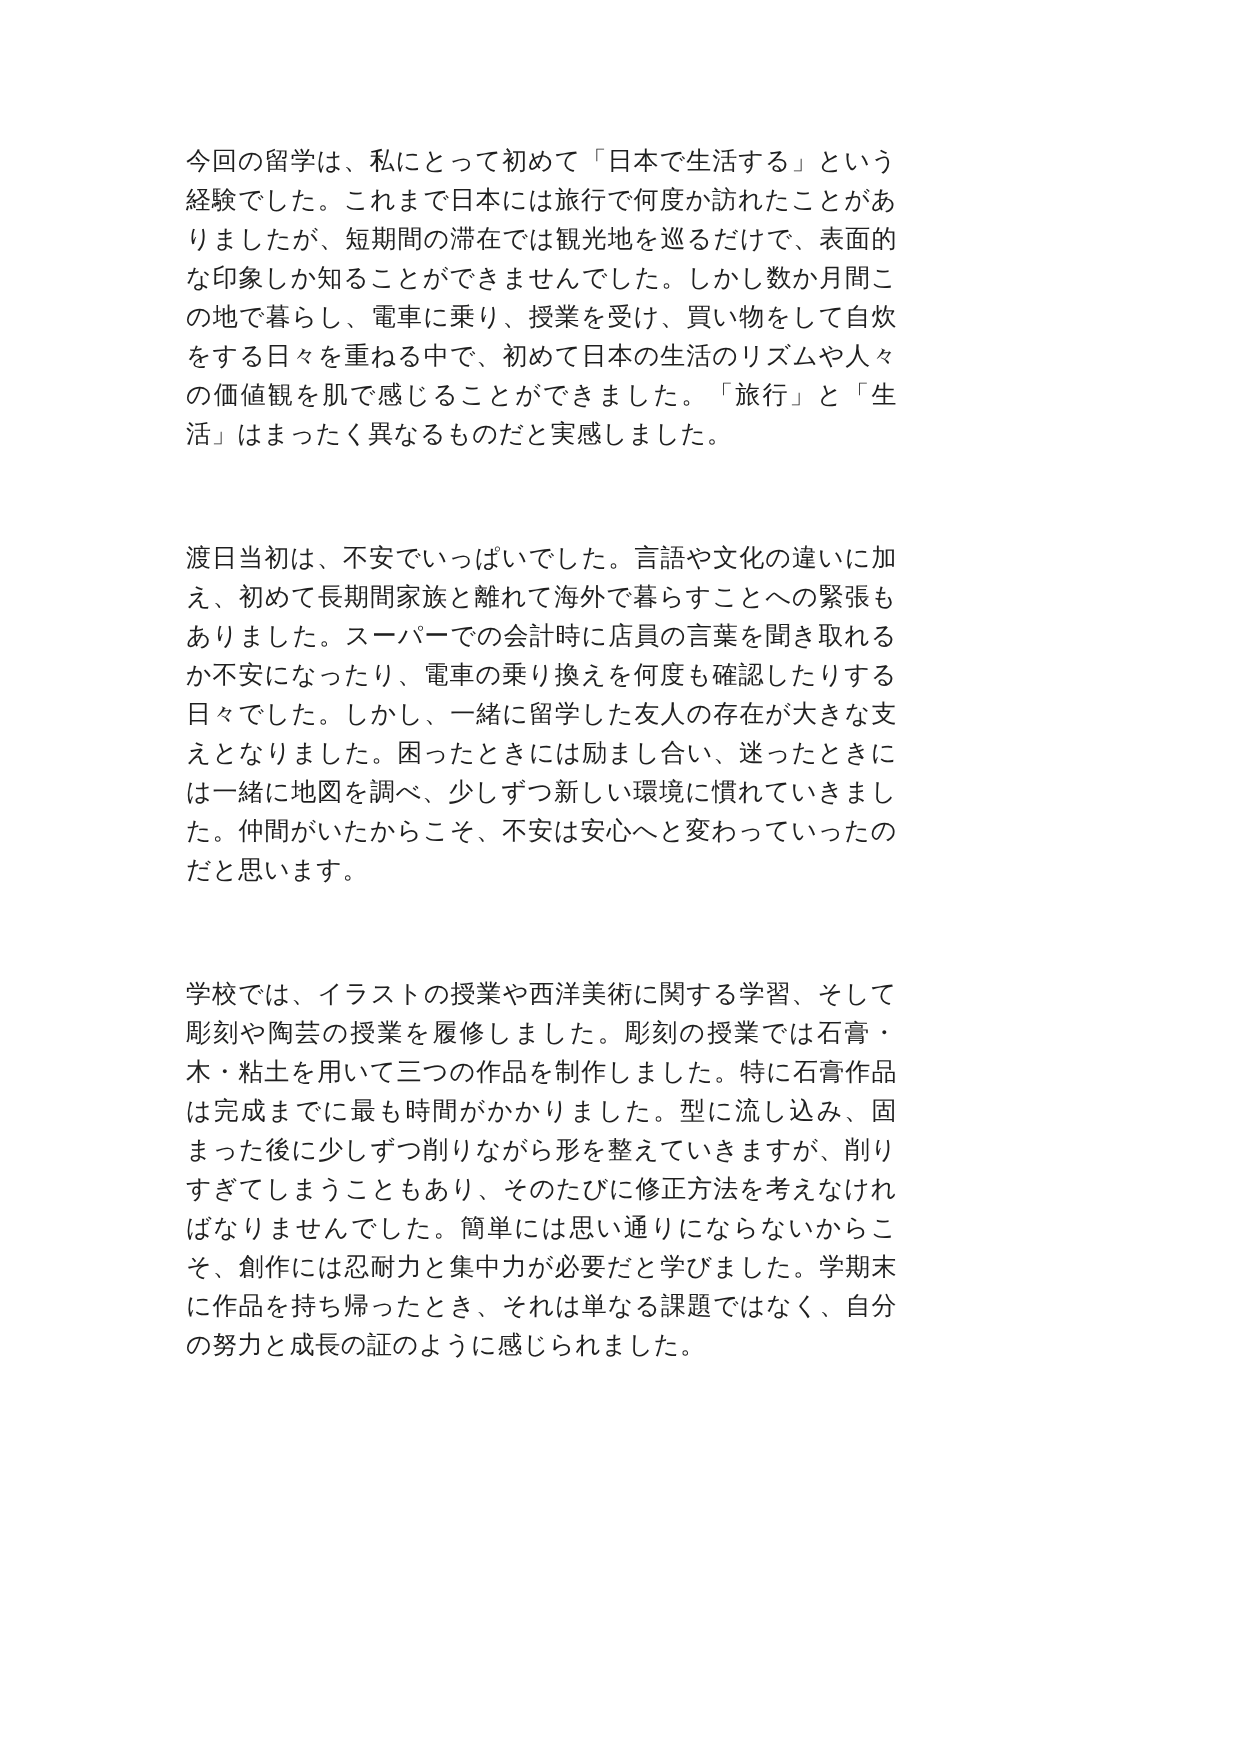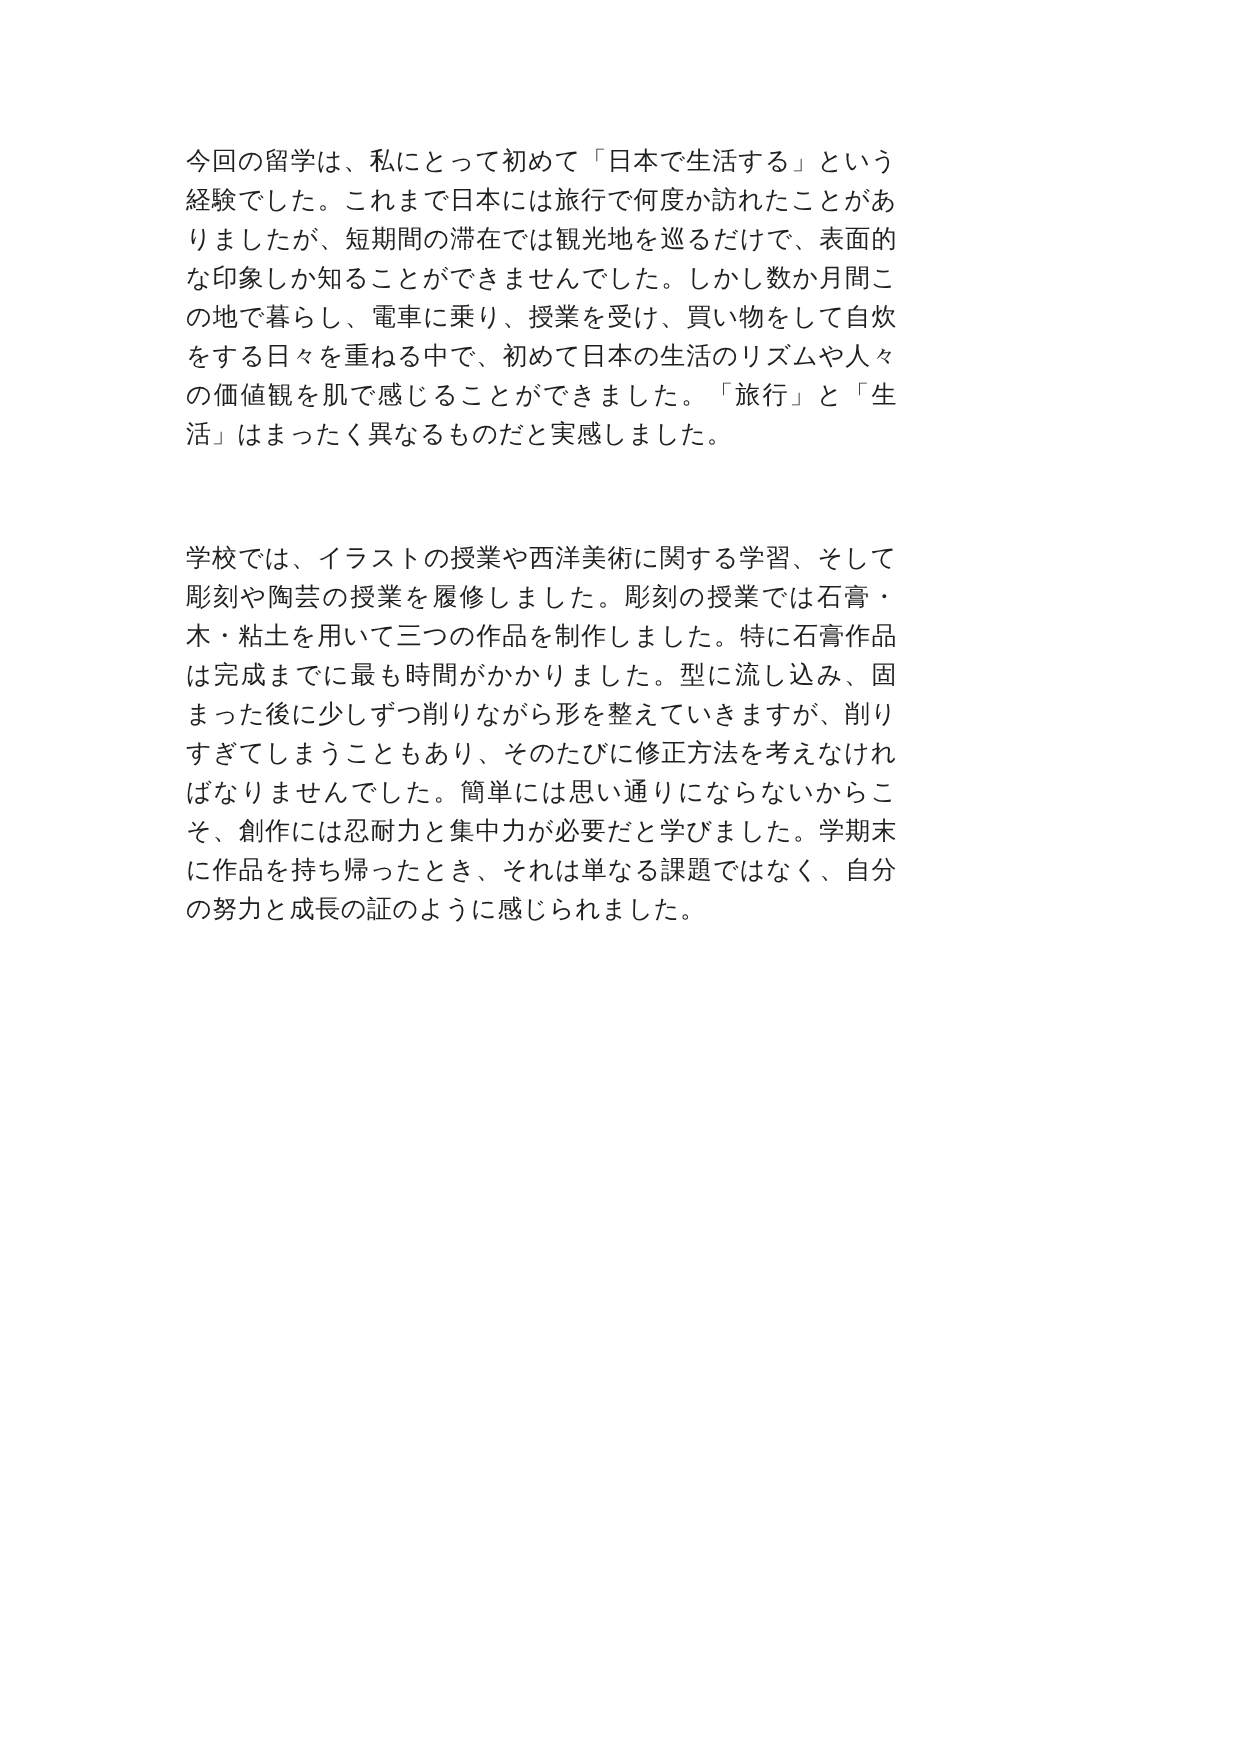--- a/index.html
+++ b/index.html
@@ -36,14 +36,15 @@
   }
   .para:last-child {
     margin-bottom: 0;
   }
 </style>
 </head>
 <body>
 
 <div class="page">
   <p class="para">今回の留学は、私にとって初めて「日本で生活する」という経験でした。これまで日本には旅行で何度か訪れたことがありましたが、短期間の滞在では観光地を巡るだけで、表面的な印象しか知ることができませんでした。しかし数か月間この地で暮らし、電車に乗り、授業を受け、買い物をして自炊をする日々を重ねる中で、初めて日本の生活のリズムや人々の価値観を肌で感じることができました。「旅行」と「生活」はまったく異なるものだと実感しました。</p>
+  <p class="para">渡日当初は、不安でいっぱいでした。言語や文化の違いに加え、初めて長期間家族と離れて海外で暮らすことへの緊張もありました。スーパーでの会計時に店員の言葉を聞き取れるか不安になったり、電車の乗り換えを何度も確認したりする日々でした。しかし、一緒に留学した友人の存在が大きな支えとなりました。困ったときには励まし合い、迷ったときには一緒に地図を調べ、少しずつ新しい環境に慣れていきました。仲間がいたからこそ、不安は安心へと変わっていったのだと思います。</p>
   <p class="para">学校では、イラストの授業や西洋美術に関する学習、そして彫刻や陶芸の授業を履修しました。彫刻の授業では石膏・木・粘土を用いて三つの作品を制作しました。特に石膏作品は完成までに最も時間がかかりました。型に流し込み、固まった後に少しずつ削りながら形を整えていきますが、削りすぎてしまうこともあり、そのたびに修正方法を考えなければなりませんでした。簡単には思い通りにならないからこそ、創作には忍耐力と集中力が必要だと学びました。学期末に作品を持ち帰ったとき、それは単なる課題ではなく、自分の努力と成長の証のように感じられました。</p>
 </div>
 
 </body></html>

